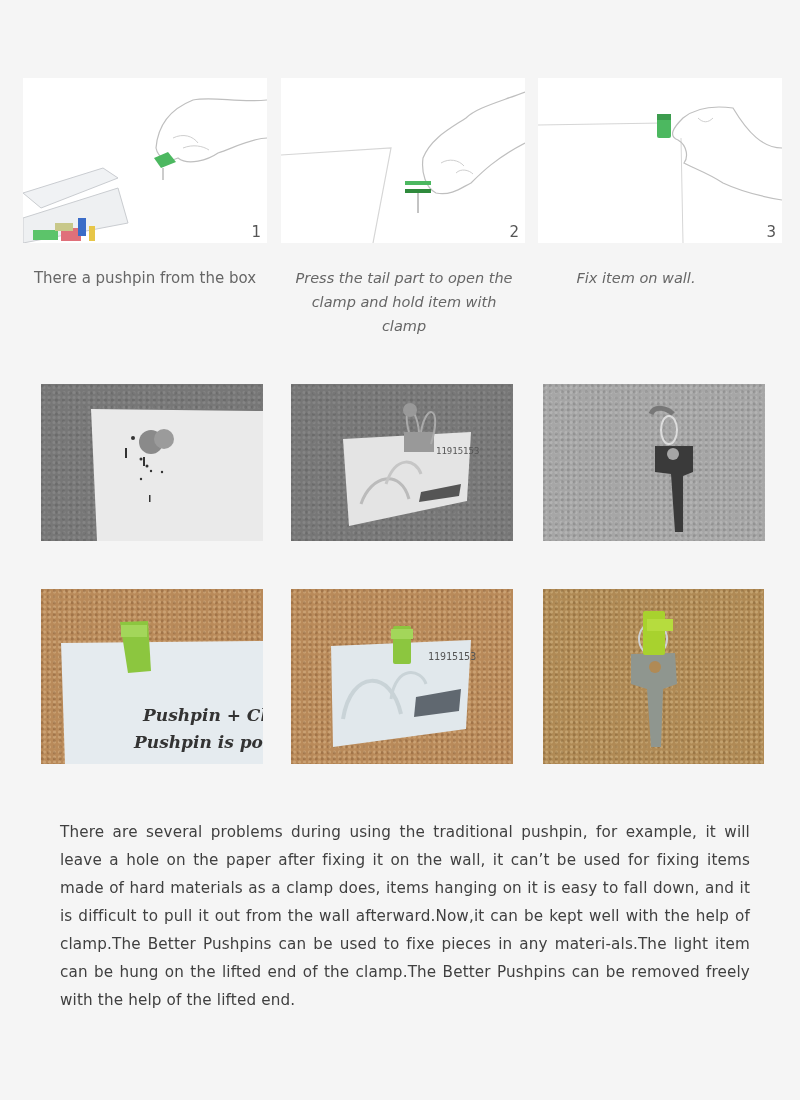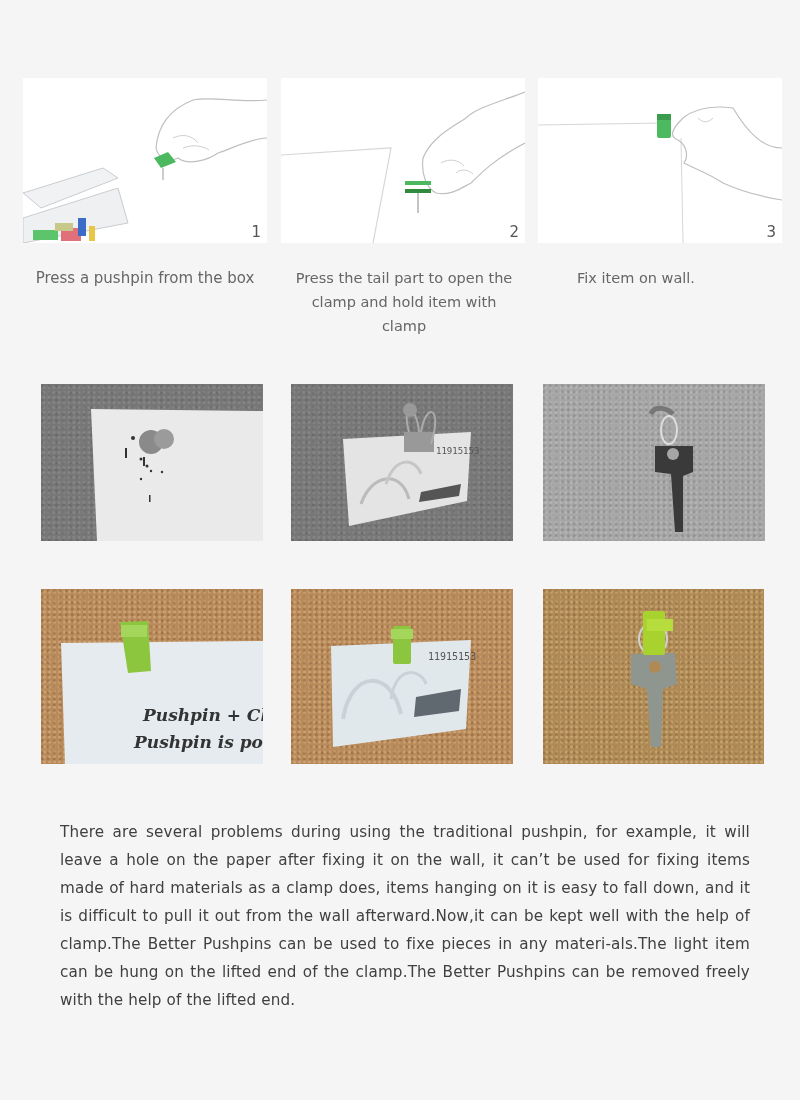--- a/index.html
+++ b/index.html
@@ -11,21 +11,21 @@
     background: #ffffff; overflow: hidden;
   }
   .step-num {
     position: absolute; right: 6px; bottom: 2px;
     font-family: "DejaVu Sans", sans-serif; font-size: 15px; color: #555;
   }
   .step-caption {
     position: absolute; top: 266px; width: 244px; text-align: center;
     font-family: "DejaVu Sans", sans-serif; font-size: 15px; line-height: 24px; color: #666;
   }
-  .step-caption.narrow { font-size: 14.5px; }
+  .step-caption.narrow { font-size: 14.5px; font-style: italic; }
 
   .photo {
     position: absolute; overflow: hidden;
   }
   .photo.grey {
     top: 384px; height: 157px;
     background:
       radial-gradient(circle at 20% 30%, rgba(0,0,0,0.10) 1px, transparent 2px) 0 0/7px 7px,
       radial-gradient(circle at 60% 70%, rgba(255,255,255,0.10) 1px, transparent 2px) 0 0/5px 5px,
       #777;
@@ -106,21 +106,21 @@
     <line x1="0" y1="47" x2="125" y2="45" stroke="#d6d6d6" stroke-width="1.2"></line>
     <line x1="143" y1="60" x2="145" y2="165" stroke="#d6d6d6" stroke-width="1"></line>
     <path d="M244 70 C225 70 210 55 195 30 C180 28 160 28 145 40 C135 50 130 58 140 62 C150 68 150 80 146 85 C155 90 170 95 185 105 C200 112 220 118 244 122" fill="none" stroke="#bfbfbf" stroke-width="1.2"></path>
     <path d="M160 40 C165 45 170 45 175 40" fill="none" stroke="#cfcfcf" stroke-width="1"></path>
     <rect x="119" y="36" width="14" height="24" rx="2" fill="#4cb860"></rect>
     <rect x="119" y="36" width="14" height="6" fill="#3c9c4e"></rect>
   </svg>
   <span class="step-num">3</span>
 </div>
 
-<div class="step-caption" style="left:23px;">Press a pushpin from the box</div>
+<div class="step-caption" style="left:23px;">There a pushpin from the box</div>
 <div class="step-caption narrow" style="left:291px; width:226px;">Press the tail part to open the clamp and hold item with clamp</div>
 <div class="step-caption narrow" style="left:514px;">Fix item on wall.</div>
 
 <div class="photo grey" style="left:41px; width:222px;">
   <svg width="222" height="157" viewBox="0 0 222 157">
     <path d="M50 25 L222 27 L222 157 L56 157 Z" fill="#eaeaea"></path>
     <circle cx="110" cy="58" r="12" fill="#8a8a8a"></circle>
     <circle cx="123" cy="55" r="10" fill="#9b9b9b"></circle>
     <g fill="#333">
       <circle cx="92" cy="54" r="2"></circle>

